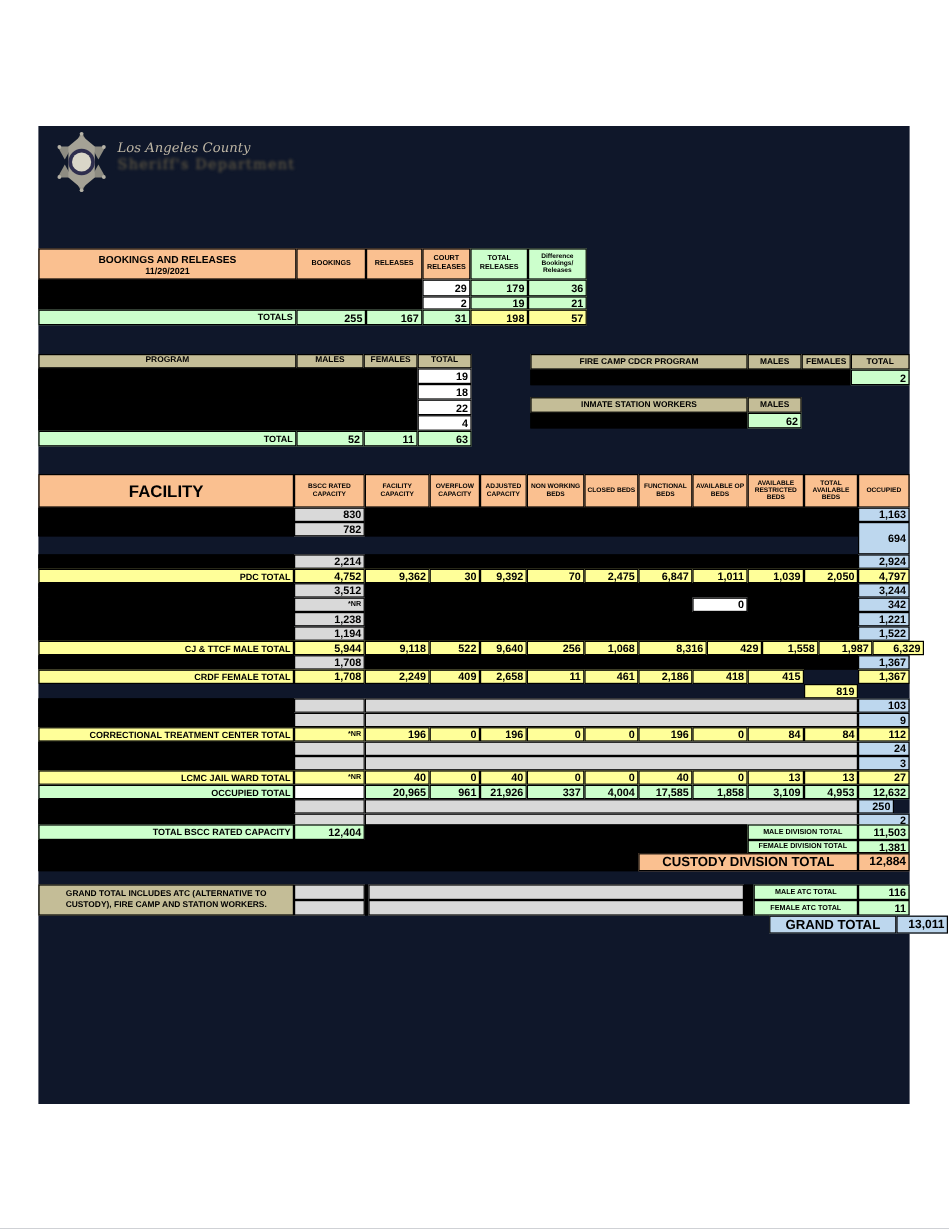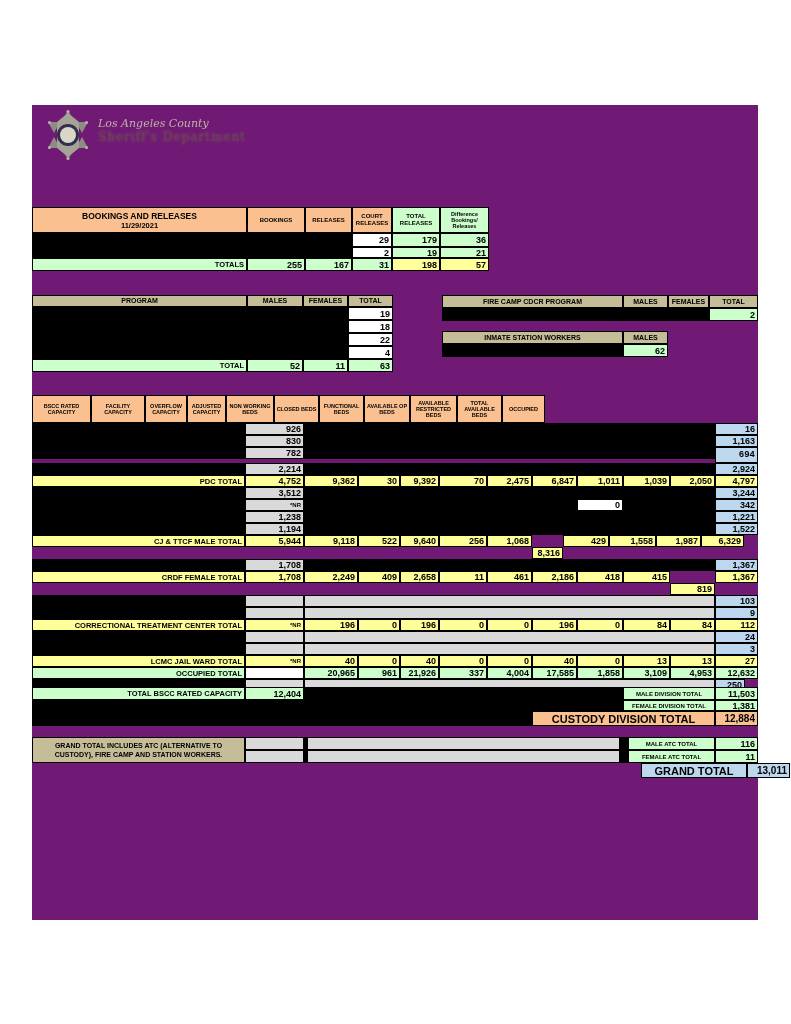--- a/index.html
+++ b/index.html
@@ -1,18 +1,18 @@
 <!DOCTYPE html>
 <html><head>
 <meta charset="utf-8">
 <style>
   html,body{margin:0;padding:0;}
   body{width:791px;height:1024px;background:#ffffff;position:relative;
        font-family:"Liberation Sans",sans-serif;color:#000;}
-  #blackpage{position:absolute;left:32px;top:105px;width:726px;height:815px;background:#701a75;}
+  #blackpage{position:absolute;left:32px;top:105px;width:726px;height:815px;background:#0f172a;}
 
   
   .cell{box-sizing:border-box;border:1px solid #000;display:flex;align-items:center;
         justify-content:flex-end;padding-right:2px;font-weight:bold;font-size:9px;overflow:hidden;}
   .cell.center{justify-content:center;padding-right:0;text-align:center;}
   .row{display:flex;position:absolute;left:0;}
 
   
   .bg-black{background:#000;border-color:#000;}
   .bg-orange{background:#FAC090;}
@@ -149,51 +149,46 @@
       <div class="cell bg-tan center" style="width:45px;height:13px;font-size:7px;">MALES</div>
     </div>
     <div class="row" style="top:13px;">
       <div class="cell bg-black" style="width:181px;height:13px;"></div>
       <div class="cell bg-green" style="width:45px;height:13px;">62</div>
     </div>
   </div>
 
   <div class="abs" style="left:0;top:290px;">
     <div class="row" style="top:0;">
+      <div class="cell bg-orange center big" style="width:213px;height:28px;">FACILITY</div>
       <div class="cell bg-orange center htiny" style="width:59px;height:28px;">BSCC RATED CAPACITY</div>
       <div class="cell bg-orange center htiny" style="width:54px;height:28px;">FACILITY CAPACITY</div>
       <div class="cell bg-orange center htiny" style="width:42px;height:28px;">OVERFLOW CAPACITY</div>
       <div class="cell bg-orange center htiny" style="width:39px;height:28px;">ADJUSTED CAPACITY</div>
       <div class="cell bg-orange center htiny" style="width:48px;height:28px;">NON WORKING BEDS</div>
       <div class="cell bg-orange center htiny" style="width:45px;height:28px;">CLOSED BEDS</div>
       <div class="cell bg-orange center htiny" style="width:45px;height:28px;">FUNCTIONAL BEDS</div>
       <div class="cell bg-orange center htiny" style="width:46px;height:28px;">AVAILABLE OP BEDS</div>
       <div class="cell bg-orange center htiny" style="width:47px;height:28px;">AVAILABLE RESTRICTED BEDS</div>
       <div class="cell bg-orange center htiny" style="width:45px;height:28px;">TOTAL AVAILABLE BEDS</div>
       <div class="cell bg-orange center htiny" style="width:43px;height:28px;">OCCUPIED</div>
     </div>
 
     <div id="facility-rows" class="abs" style="left:0;top:28px;">
-        <div style="display: flex;">
-          <div class="cell bg-black" style="width: 213px; height: 12px; font-size: 7.5px;"></div>
-          <div class="cell bg-gray" style="width: 59px; height: 12px;">926</div>
-          <div class="cell bg-black" style="width: 411px; height: 12px;"></div>
-          <div class="cell bg-blue" style="width: 43px; height: 12px;">16</div>
-        </div>
         <div style="display: flex; align-items: center;">
           <div class="cell bg-black" style="width: 213px; height: 12px; font-size: 7.5px;"></div>
           <div class="cell bg-gray" style="width: 59px; height: 12px;">830</div>
           <div class="cell bg-black" style="width: 411px; height: 12px;"></div>
           <div class="cell bg-blue" style="width: 43px; height: 12px;">1,163</div>
         </div>
         <div style="display: flex;">
           <div class="cell bg-black" style="width: 213px; height: 12px; font-size: 7.5px;"></div>
           <div class="cell bg-gray" style="width: 59px; height: 12px;">782</div>
           <div class="cell bg-black" style="width: 411px; height: 12px;"></div>
-          <div class="cell bg-blue" style="width: 43px; height: 16px; font-family: Liberation Mono, monospace;">694</div>
+          <div class="cell bg-blue" style="width: 43px; height: 27px;">694</div>
         </div>
         <div style="display: flex;">
           <div class="cell bg-black" style="width: 213px; height: 12px; font-size: 7.5px;"></div>
           <div class="cell bg-gray" style="width: 59px; height: 12px;">2,214</div>
           <div class="cell bg-black" style="width: 411px; height: 12px;"></div>
           <div class="cell bg-blue" style="width: 43px; height: 12px;">2,924</div>
         </div>
         <div style="display: flex;">
           <div class="cell bg-yellow" style="width: 213px; height: 12px; font-size: 7.5px;">PDC TOTAL</div>
           <div class="cell bg-yellow" style="width: 59px; height: 12px;">4,752</div>
@@ -235,21 +230,21 @@
           <div class="cell bg-blue" style="width: 43px; height: 12px;">1,522</div>
         </div>
         <div style="display: flex;">
           <div class="cell bg-yellow" style="width: 213px; height: 12px; font-size: 7.5px;">CJ &amp; TTCF MALE TOTAL</div>
           <div class="cell bg-yellow" style="width: 59px; height: 12px;">5,944</div>
           <div class="cell bg-yellow" style="width: 54px; height: 12px;">9,118</div>
           <div class="cell bg-yellow" style="width: 42px; height: 12px;">522</div>
           <div class="cell bg-yellow" style="width: 39px; height: 12px;">9,640</div>
           <div class="cell bg-yellow" style="width: 48px; height: 12px;">256</div>
           <div class="cell bg-yellow" style="width: 45px; height: 12px;">1,068</div>
-          <div class="cell bg-yellow" style="width: 31px; height: 12px; margin-top: 12px;">8,316</div>
+          <div class="cell bg-yellow" style="width: 57px; height: 12px;">8,316</div>
           <div class="cell bg-yellow" style="width: 46px; height: 12px;">429</div>
           <div class="cell bg-yellow" style="width: 47px; height: 12px;">1,558</div>
           <div class="cell bg-yellow" style="width: 45px; height: 12px;">1,987</div>
           <div class="cell bg-yellow" style="width: 43px; height: 12px;">6,329</div>
         </div>
         <div style="display: flex;">
           <div class="cell bg-black" style="width: 213px; height: 12px; font-size: 7.5px;"></div>
           <div class="cell bg-gray" style="width: 59px; height: 12px;">1,708</div>
           <div class="cell bg-black" style="width: 411px; height: 12px;"></div>
           <div class="cell bg-blue" style="width: 43px; height: 12px;">1,367</div>

